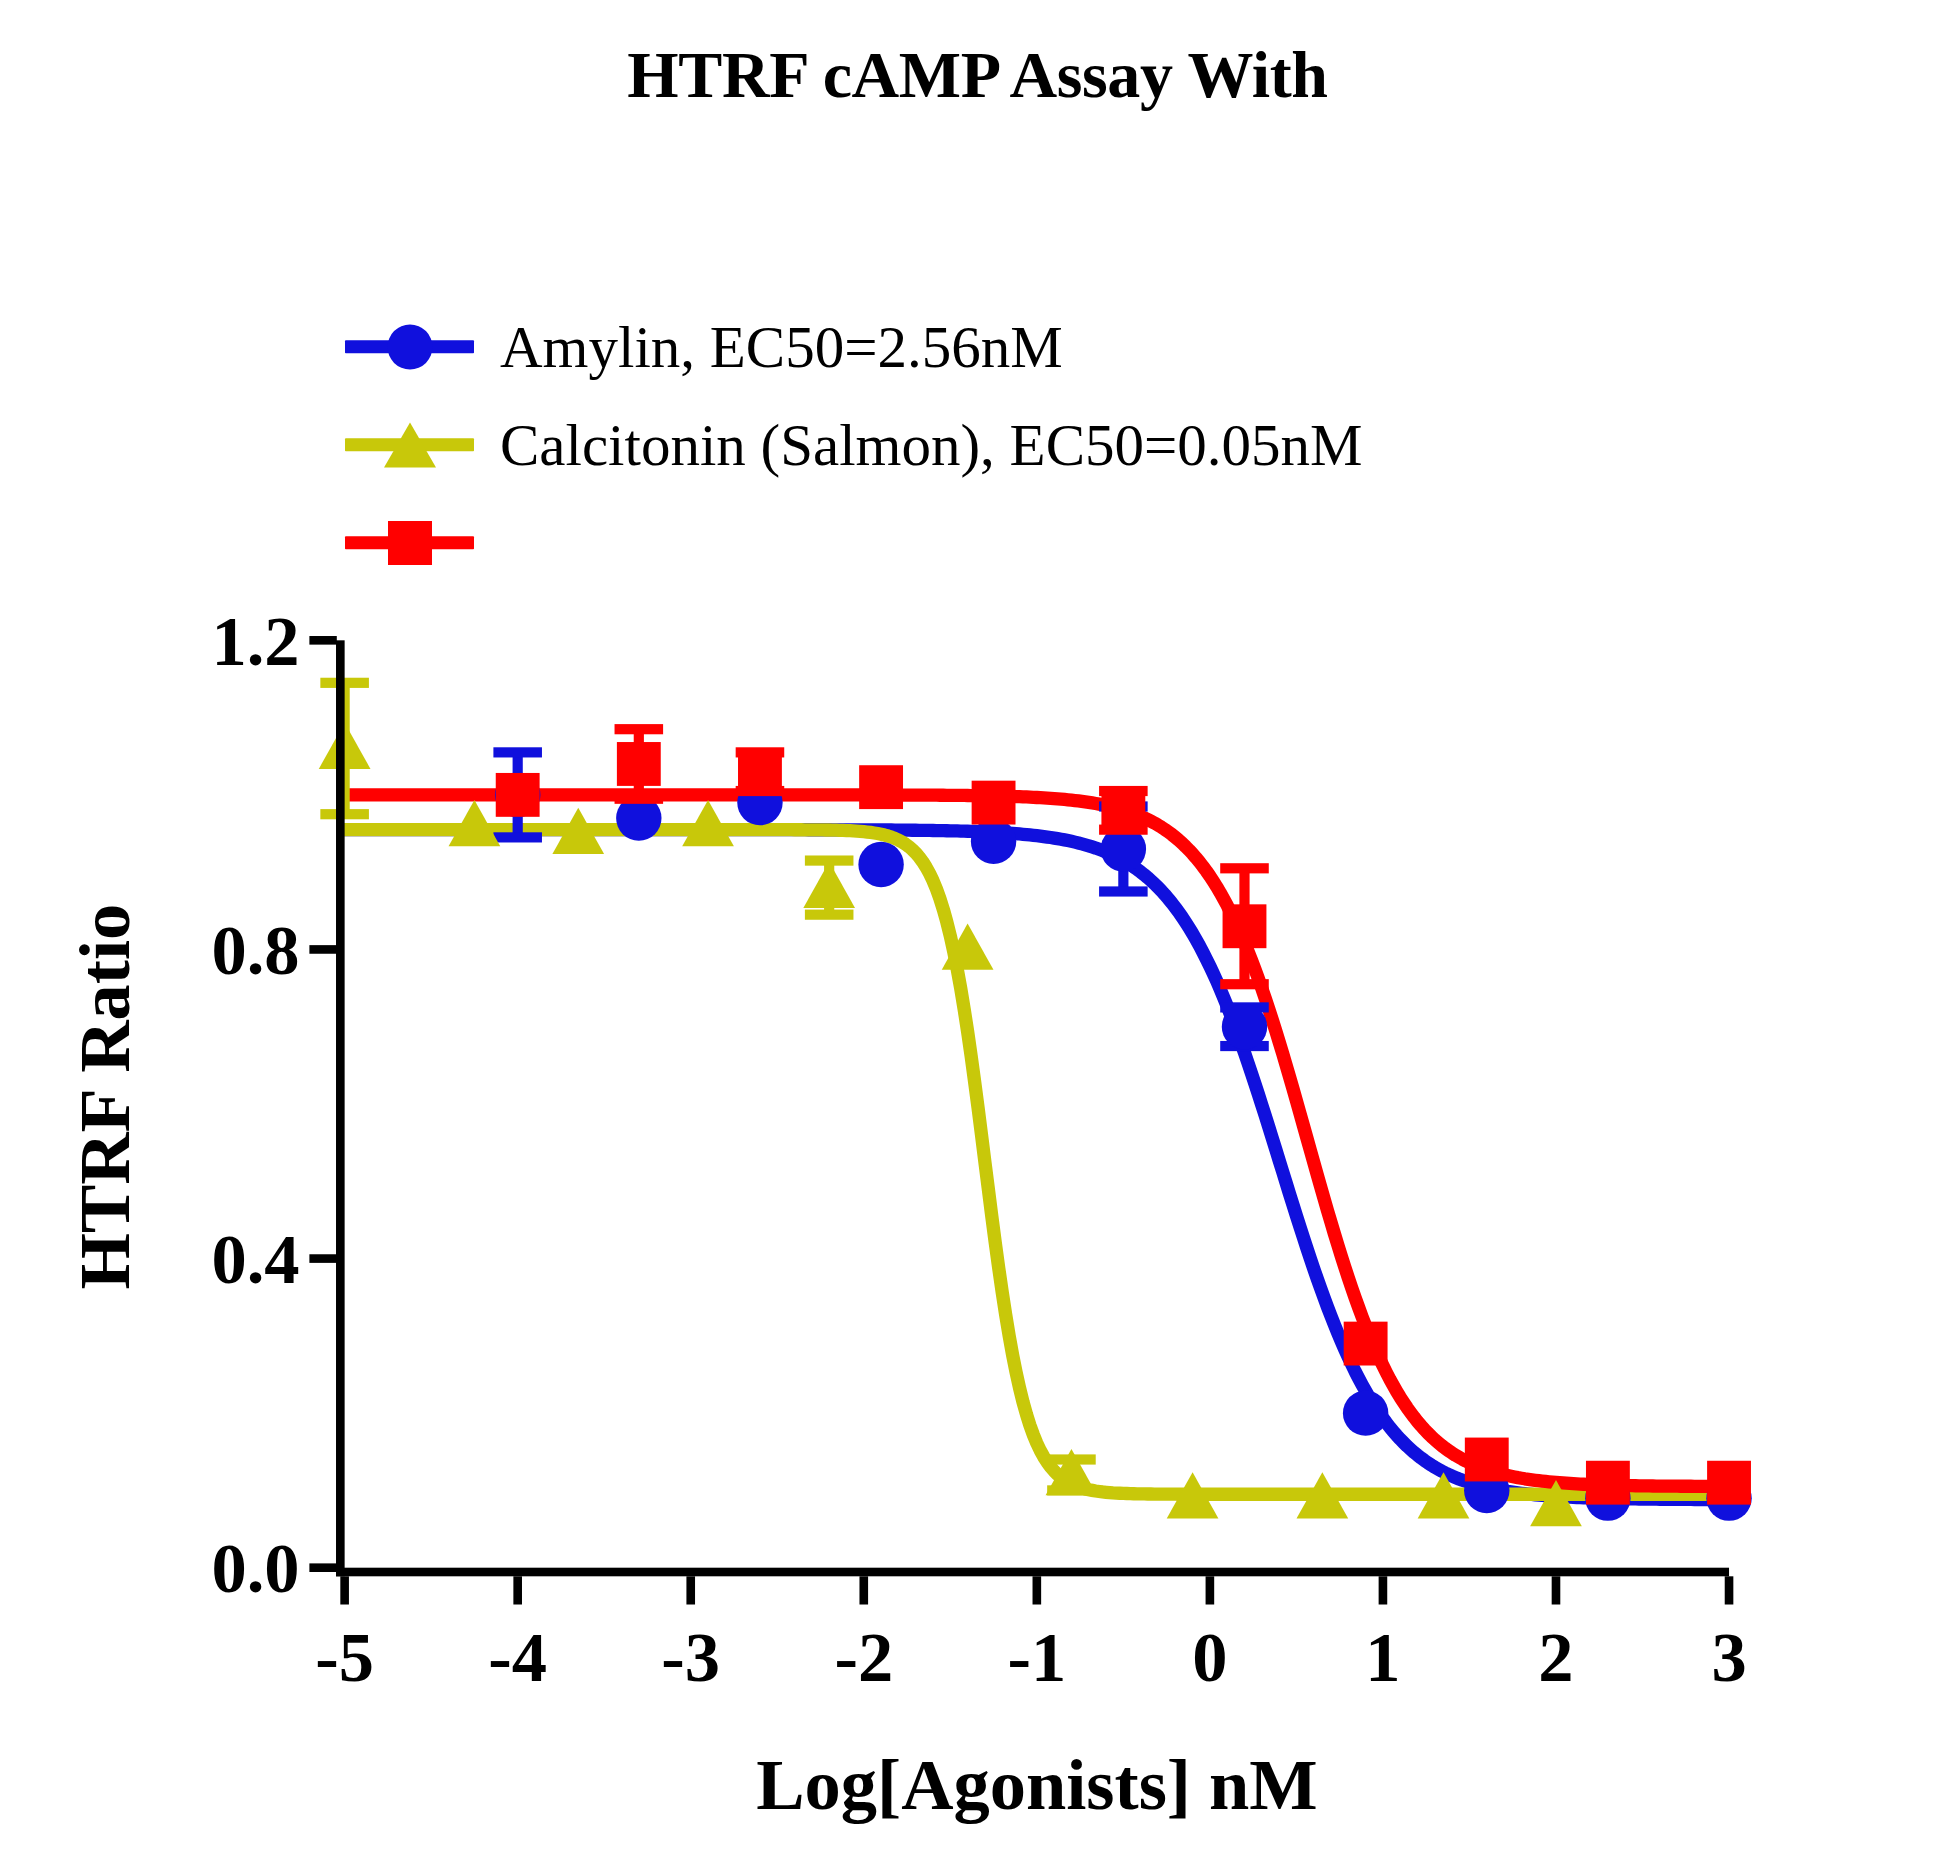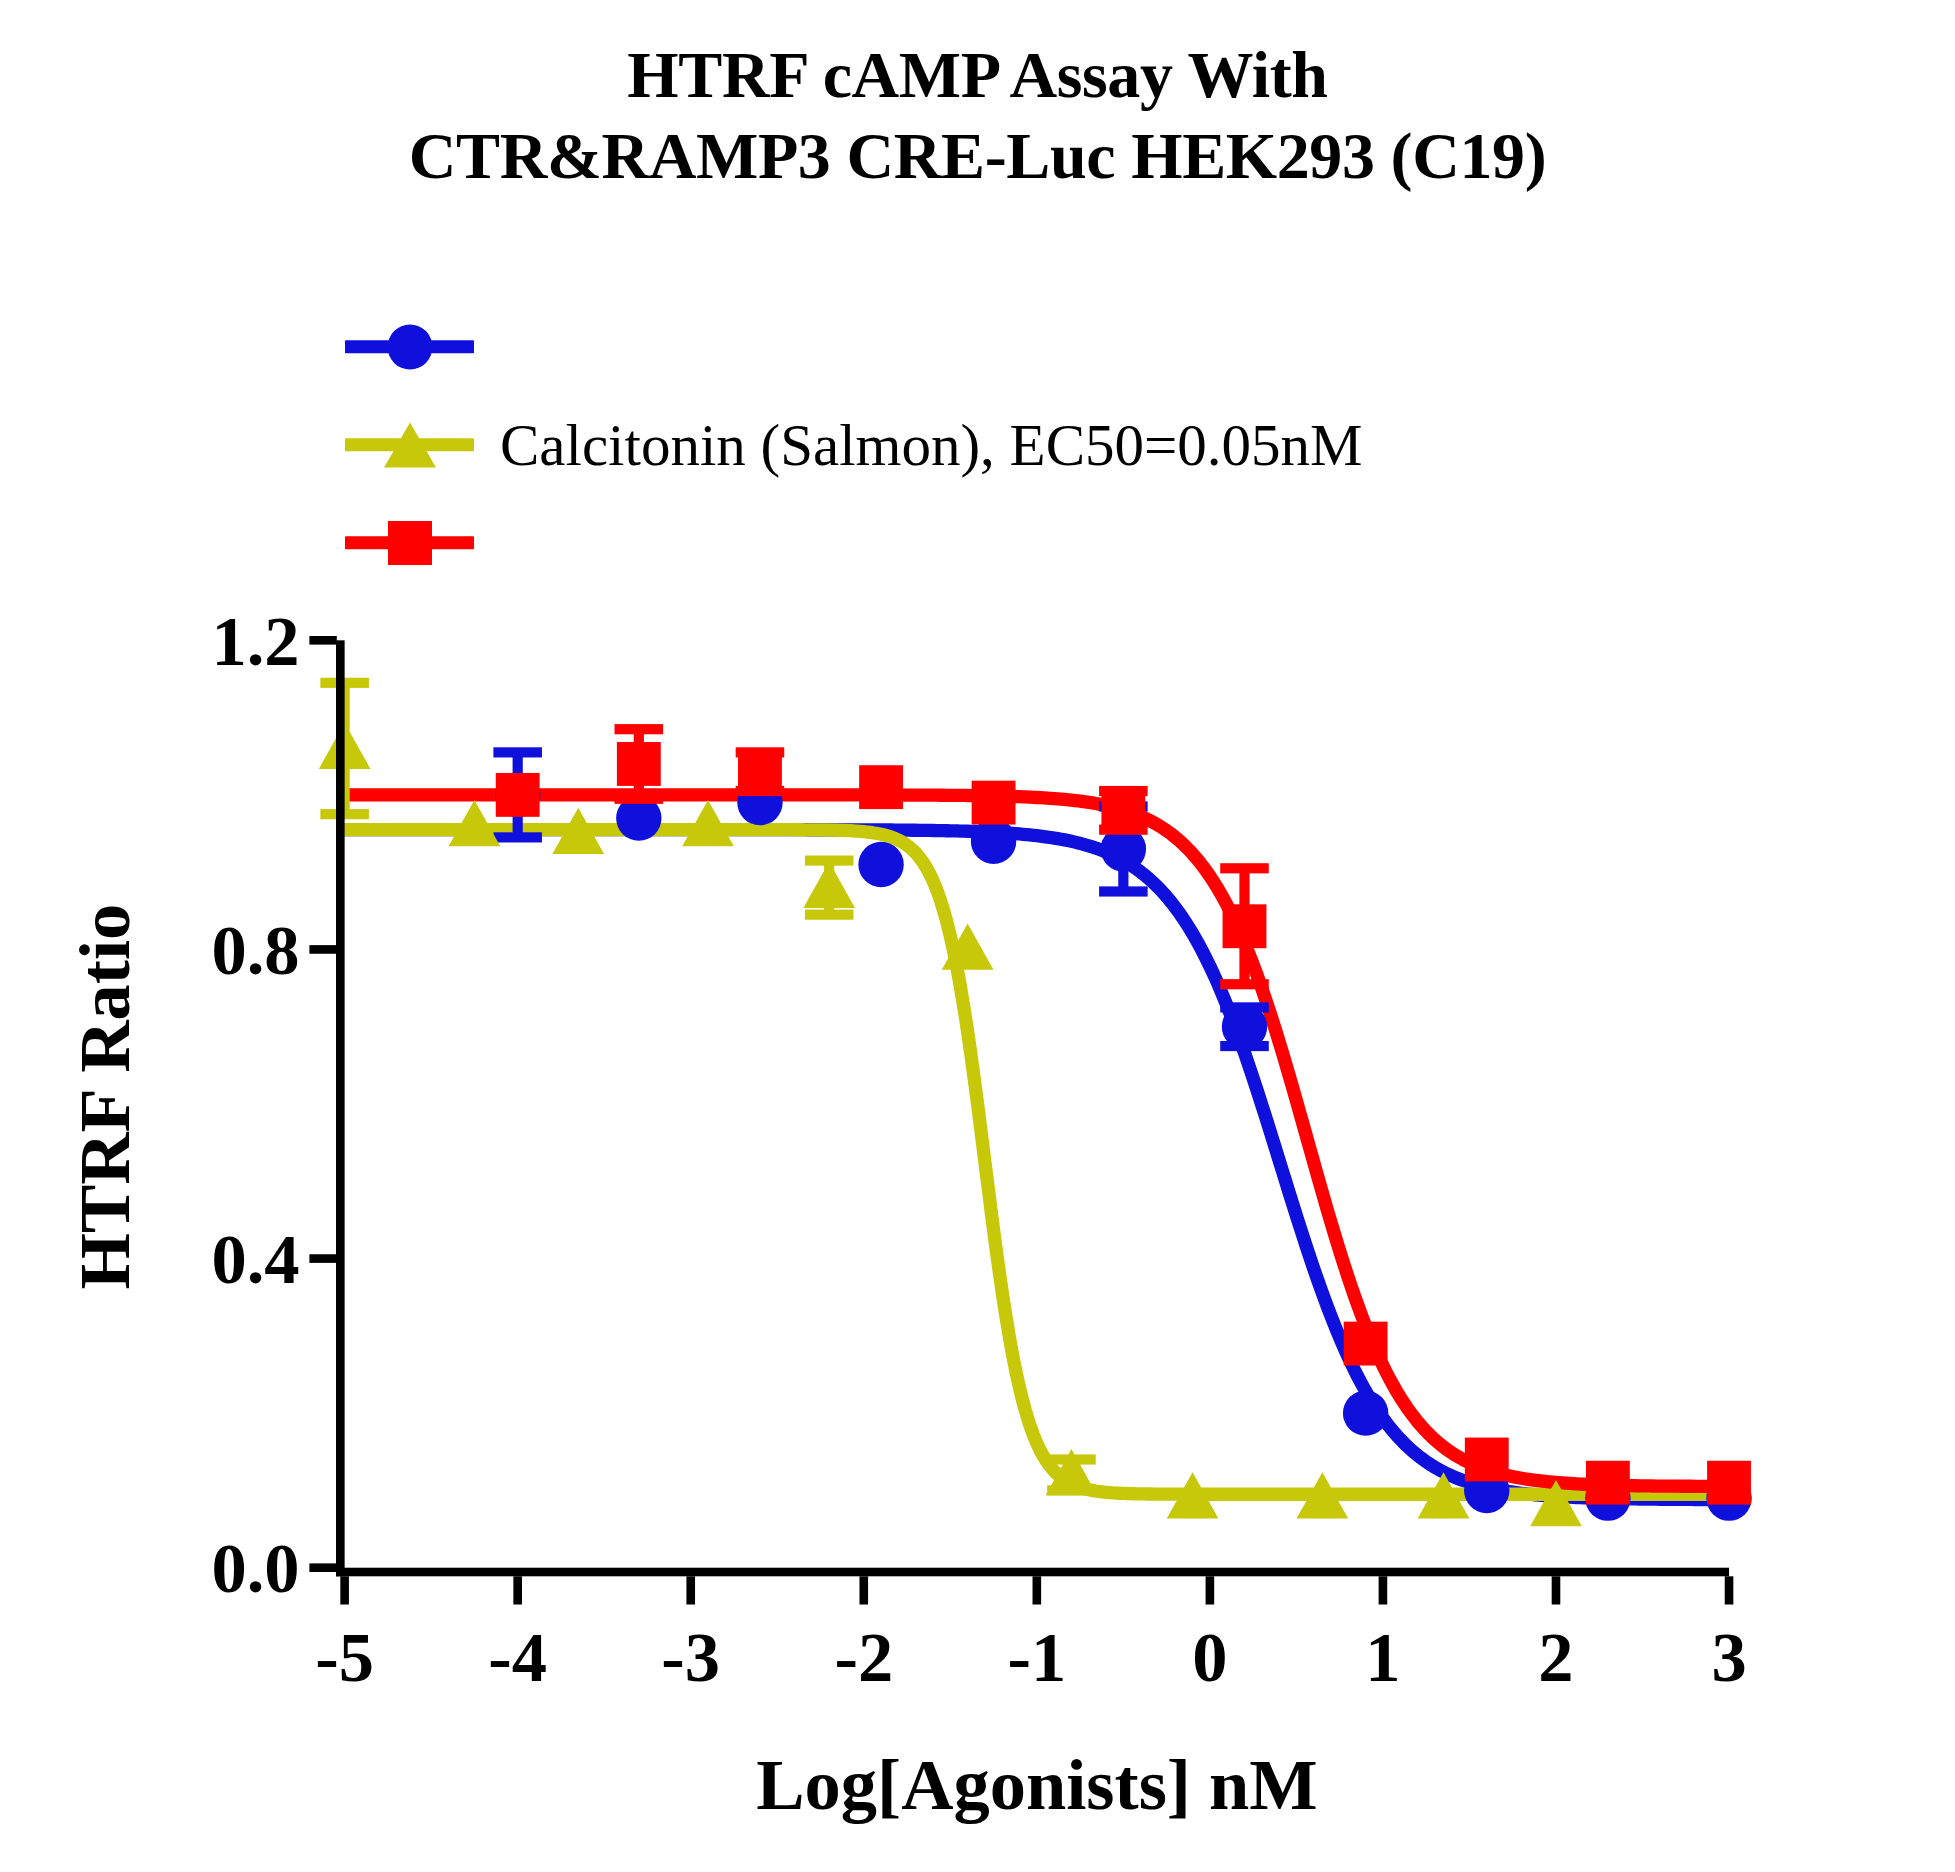--- a/index.html
+++ b/index.html
@@ -29,29 +29,29 @@
 
   .axlabel{font-family:"Liberation Serif",serif;font-weight:bold;fill:#000;}
 </style>
 </head>
 <body>
 
 <div class="wrap">
 
   <div class="title">
     <div>HTRF cAMP Assay With</div>
-    <div>CTR&amp;RAMP3 CRE-Luc HEK293 (C19)</div>
   </div>
 
   <div class="legend">
     <div class="legend-row">
       <span class="legend-mark">
         <span class="legend-line" id="ll0" style="background: rgb(16, 16, 221);"></span>
         <span class="legend-sym sym-circle" id="ls0" style="background: rgb(16, 16, 221);"></span>
       </span>
+      <span class="legend-label">Amylin, EC50=2.56nM</span>
     </div>
     <div class="legend-row">
       <span class="legend-mark">
         <span class="legend-line" id="ll1" style="background: rgb(200, 200, 10);"></span>
         <span class="legend-sym sym-tri" id="ls1" style="border-bottom: 45px solid rgb(200, 200, 10);"></span>
       </span>
       <span class="legend-label">Calcitonin (Salmon),  EC50=0.05nM</span>
     </div>
     <div class="legend-row">
       <span class="legend-mark">

